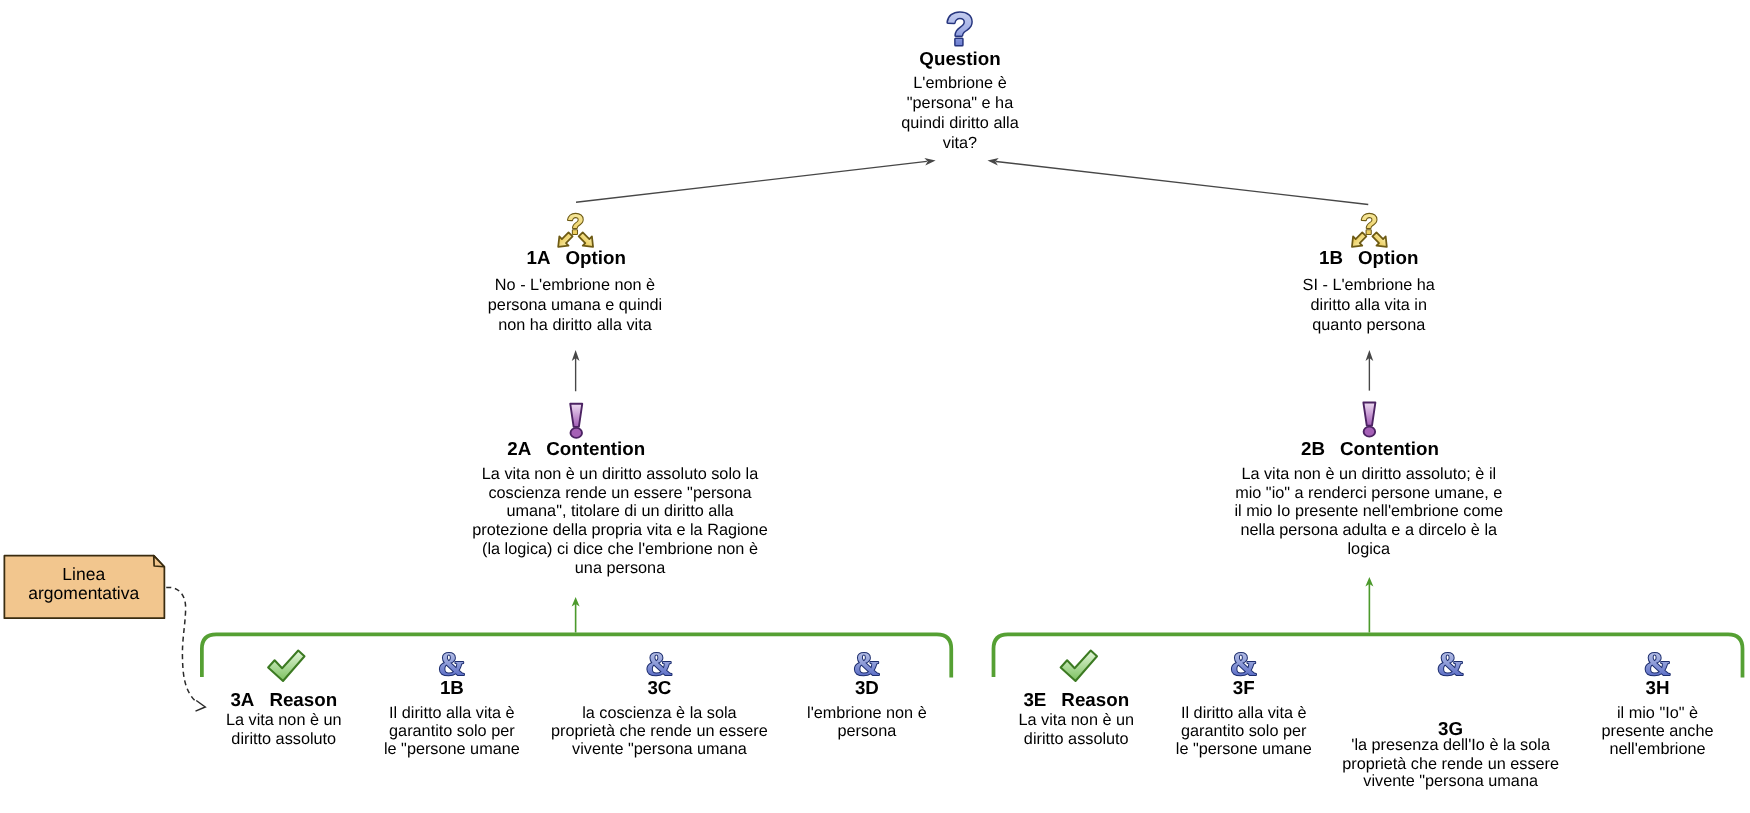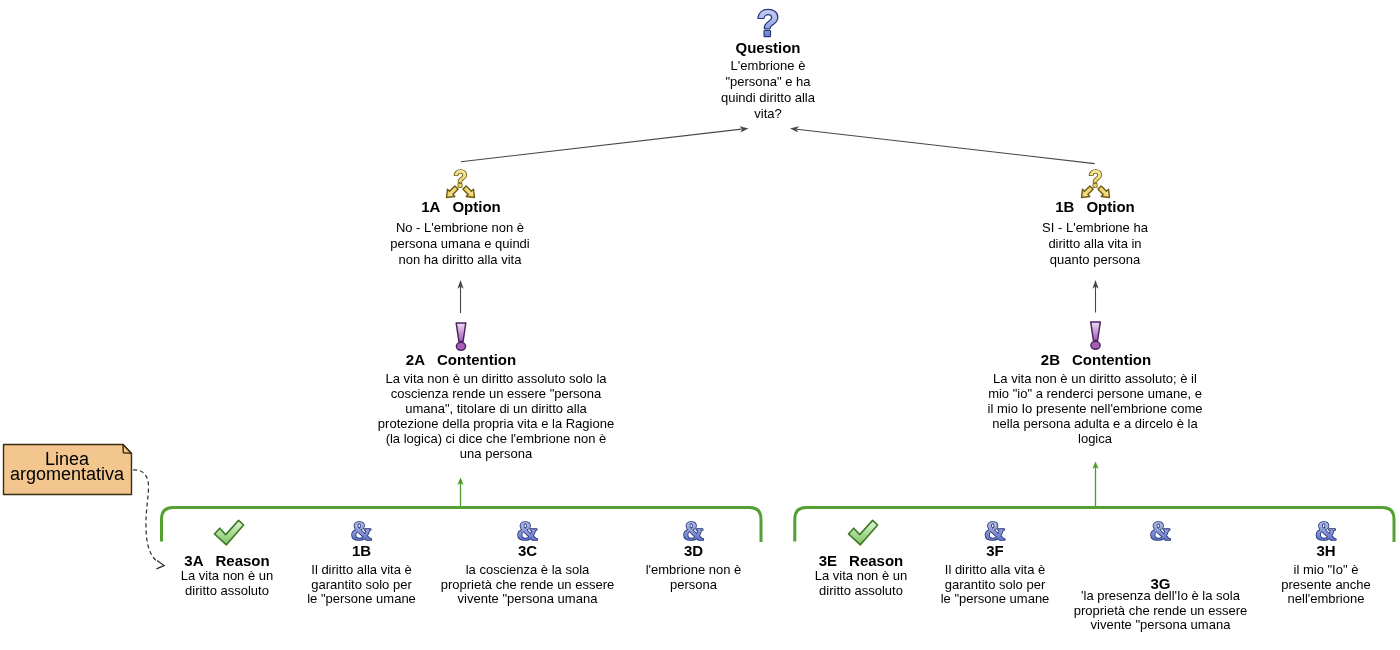--- a/index.html
+++ b/index.html
@@ -132,13 +132,13 @@
 
 <div class="t lbl" style="left:995px;top:543px;">3F</div>
 <div class="t bd" style="left:995px;top:563.2px;line-height:14.5px;">Il diritto alla vita è<br>garantito solo per<br>le "persone umane</div>
 
 <div class="t lbl" style="left:1160.5px;top:543px;margin-top:33px;">3G</div>
 <div class="t bd" style="left:1160.5px;top:589px;line-height:14.5px;">'la presenza dell'Io è la sola<br>proprietà che rende un essere<br>vivente "persona umana</div>
 
 <div class="t lbl" style="left:1326px;top:543px;">3H</div>
 <div class="t bd" style="left:1326px;top:563.2px;line-height:14.5px;">il mio "Io" è<br>presente anche<br>nell'embrione</div>
 
-<div class="t" style="left:67px;top:451.5px;font-size:18px;line-height:15.5px;">Linea<br>argomentativa</div>
+<div class="t" style="left:67px;top:451.5px;font-size:14px;line-height:15.5px;">Linea<br>argomentativa</div>
 
 </body></html>

